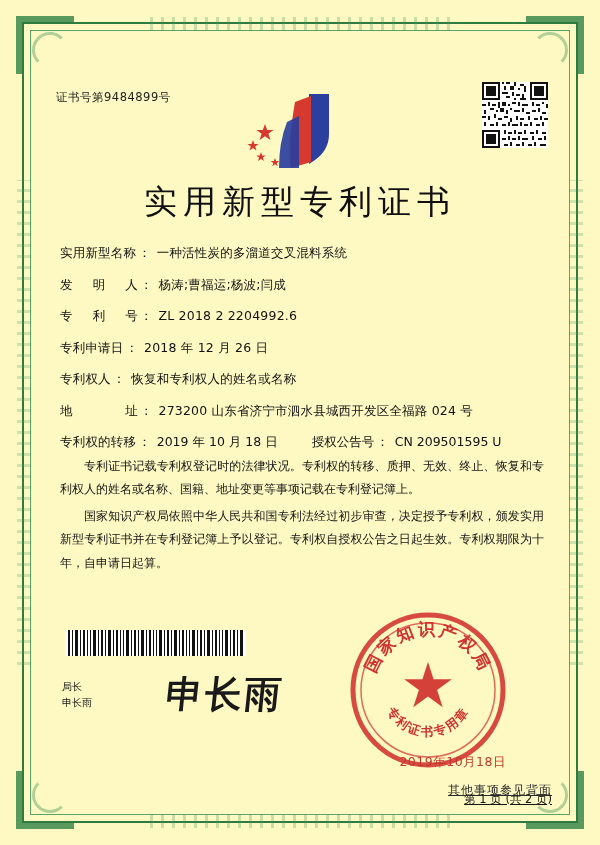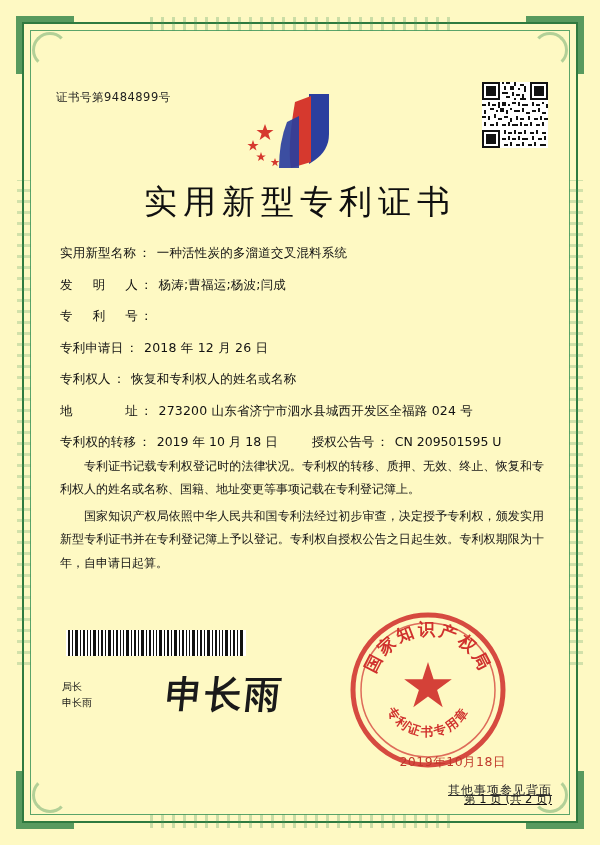--- a/index.html
+++ b/index.html
@@ -401,20 +401,21 @@
         <span class="field-value">一种活性炭的多溜道交叉混料系统</span>
       </div>
       <div class="field-row">
         <span class="field-label spaced">发明人</span>
         <span class="field-sep">：</span>
         <span class="field-value">杨涛;曹福运;杨波;闫成</span>
       </div>
       <div class="field-row">
         <span class="field-label spaced">专利号</span>
         <span class="field-sep">：</span>
+        <span class="field-value">ZL 2018 2 2204992.6</span>
       </div>
       <div class="field-row">
         <span class="field-label">专利申请日</span>
         <span class="field-sep">：</span>
         <span class="field-value">2018 年 12 月 26 日</span>
       </div>
       <div class="field-row">
         <span class="field-label">专利权人</span>
         <span class="field-sep">：</span>
         <span class="field-value">恢复和专利权人的姓名或名称</span>

